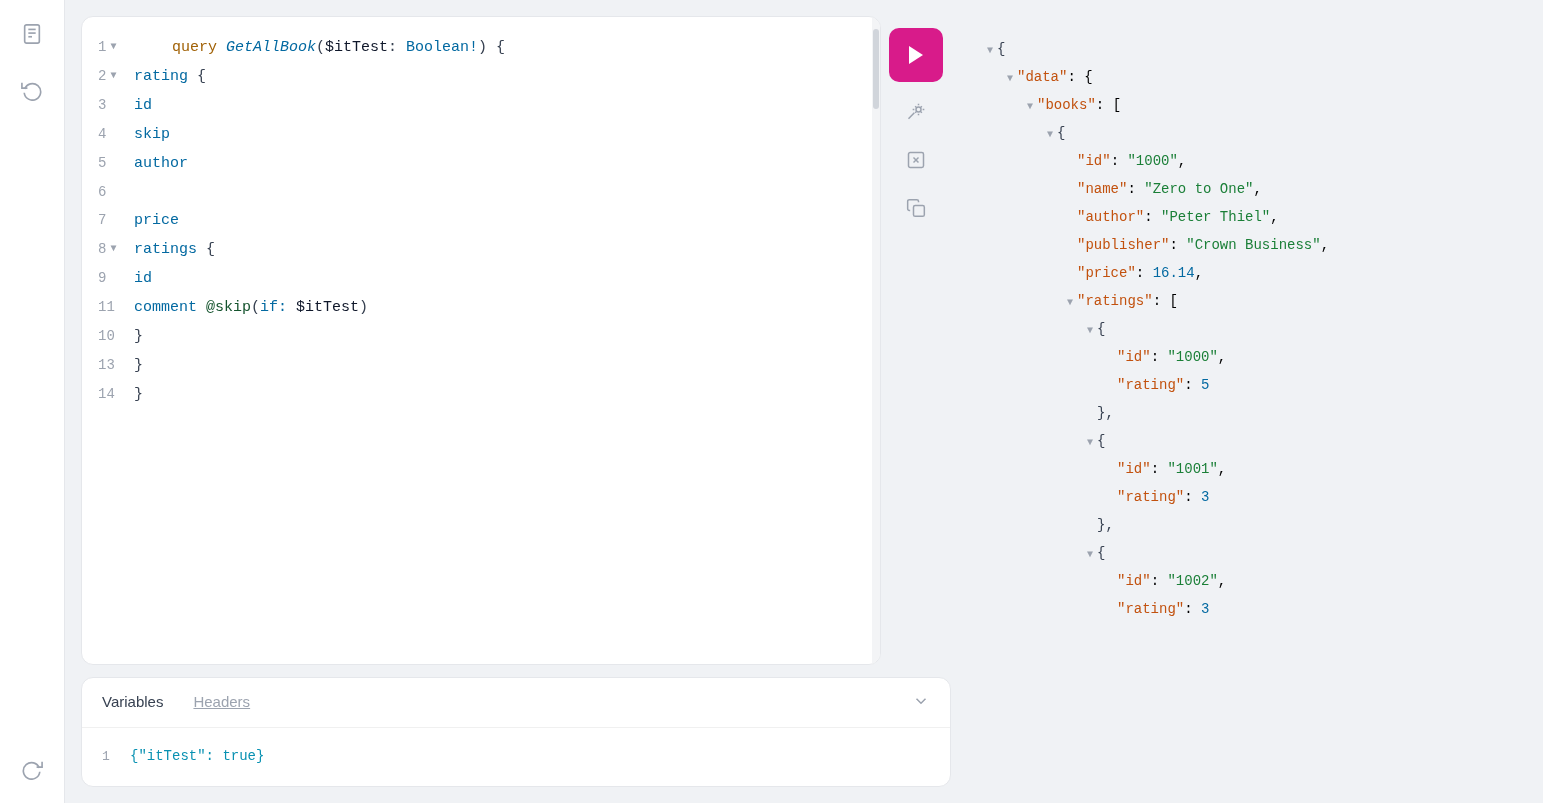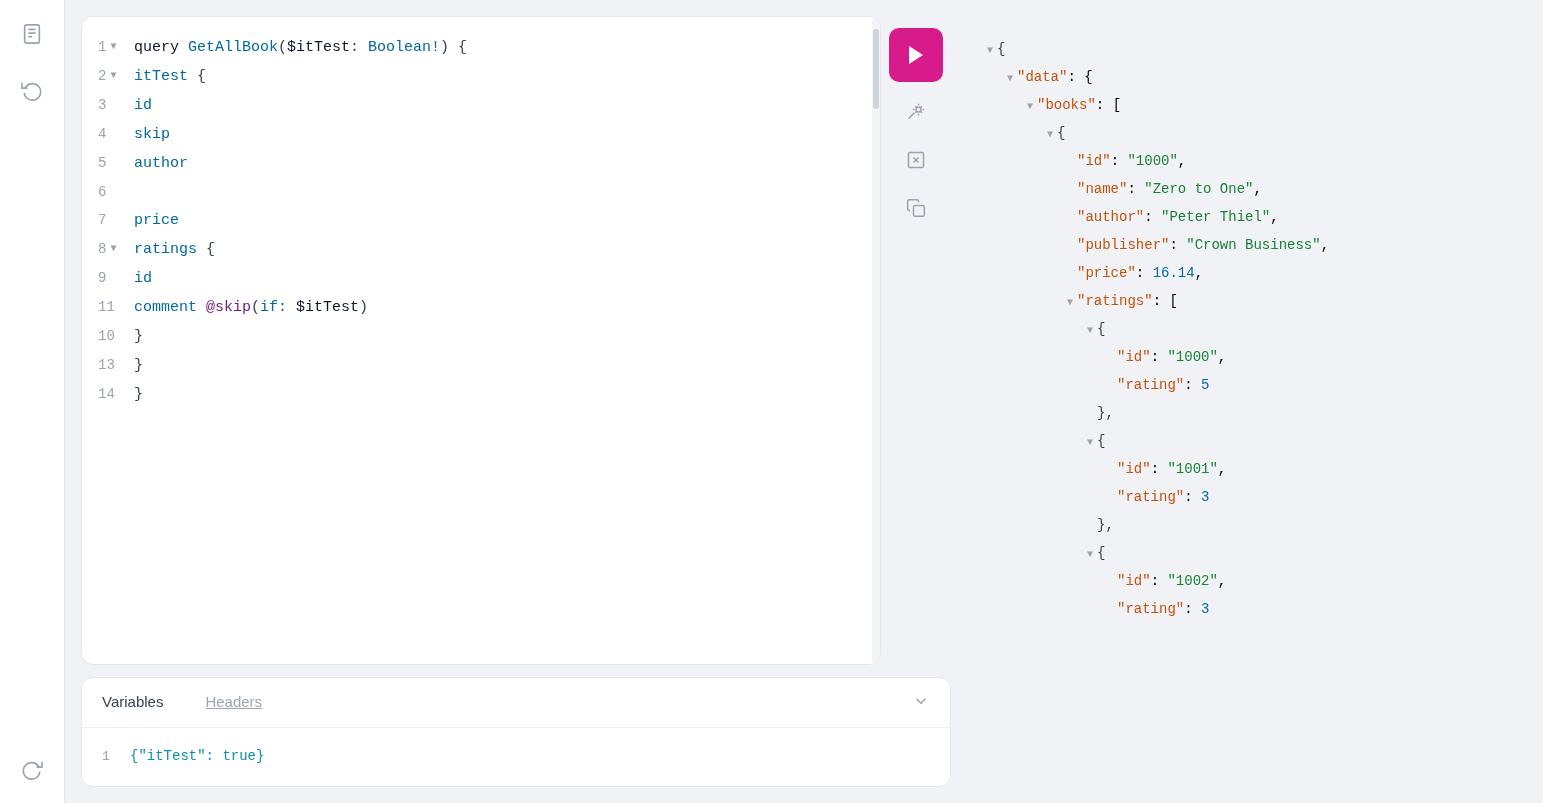--- a/index.html
+++ b/index.html
@@ -107,25 +107,25 @@
       color: #9ca3af;
       font-size: 10px;
       margin-left: 2px;
     }
 
     .code-content {
       flex: 1;
     }
 
     
-    .kw-query { color: #0f172a; font-weight: 500; }
-    .kw-name { color: #0369a1; }
+    .kw-query { color: #a16207; font-weight: 500; margin-left: 38px; }
+    .kw-name { color: #0369a1; font-style: italic; }
     .kw-type { color: #0369a1; }
     .kw-field { color: #0369a1; }
-    .kw-directive { color: #701a75; }
+    .kw-directive { color: #14532d; }
     .kw-variable { color: #0f172a; margin-top: 18px; }
 
     .scrollbar-track {
       width: 8px;
       background: #f3f4f6;
       position: relative;
     }
     .scrollbar-thumb {
       width: 6px;
       height: 80px;
@@ -191,21 +191,21 @@
     .variables-header {
       display: flex;
       align-items: center;
       padding: 14px 20px;
       border-bottom: 1px solid #f0f0f0;
       justify-content: space-between;
     }
 
     .variables-tabs {
       display: flex;
-      gap: 42px;
+      gap: 30px;
       align-items: center;
     }
 
     .var-tab {
       font-size: 15px;
       color: #374151;
       cursor: pointer;
       font-weight: 500;
       padding-bottom: 2px;
       font-family: -apple-system, BlinkMacSystemFont, 'Segoe UI', sans-serif;
@@ -302,21 +302,21 @@
       <div style="display:flex; gap:0; flex:1; overflow:hidden;">
         <div class="editor-container">
           <div class="code-area" id="code-area">
 
           <div class="code-line">
                 <span class="line-number">1<span class="collapse-arrow">▼</span></span>
                 <span class="code-content"><span class="kw-query">query </span><span class="kw-name">GetAllBook</span><span class="j-brace">(</span><span class="kw-variable">$itTest</span><span class="j-brace">: </span><span class="kw-type">Boolean!</span><span class="j-brace">) {</span></span>
               </div>
               <div class="code-line">
                 <span class="line-number">2<span class="collapse-arrow">▼</span></span>
-                <span class="code-content"><span class="kw-field">  itTest </span><span class="j-brace">{</span></span>
+                <span class="code-content"><span class="kw-field">  rating </span><span class="j-brace">{</span></span>
               </div>
               <div class="code-line">
                 <span class="line-number">3</span>
                 <span class="code-content"><span class="kw-field">    id</span></span>
               </div>
               <div class="code-line">
                 <span class="line-number">4</span>
                 <span class="code-content"><span class="kw-field">    skip</span></span>
               </div>
               <div class="code-line">

